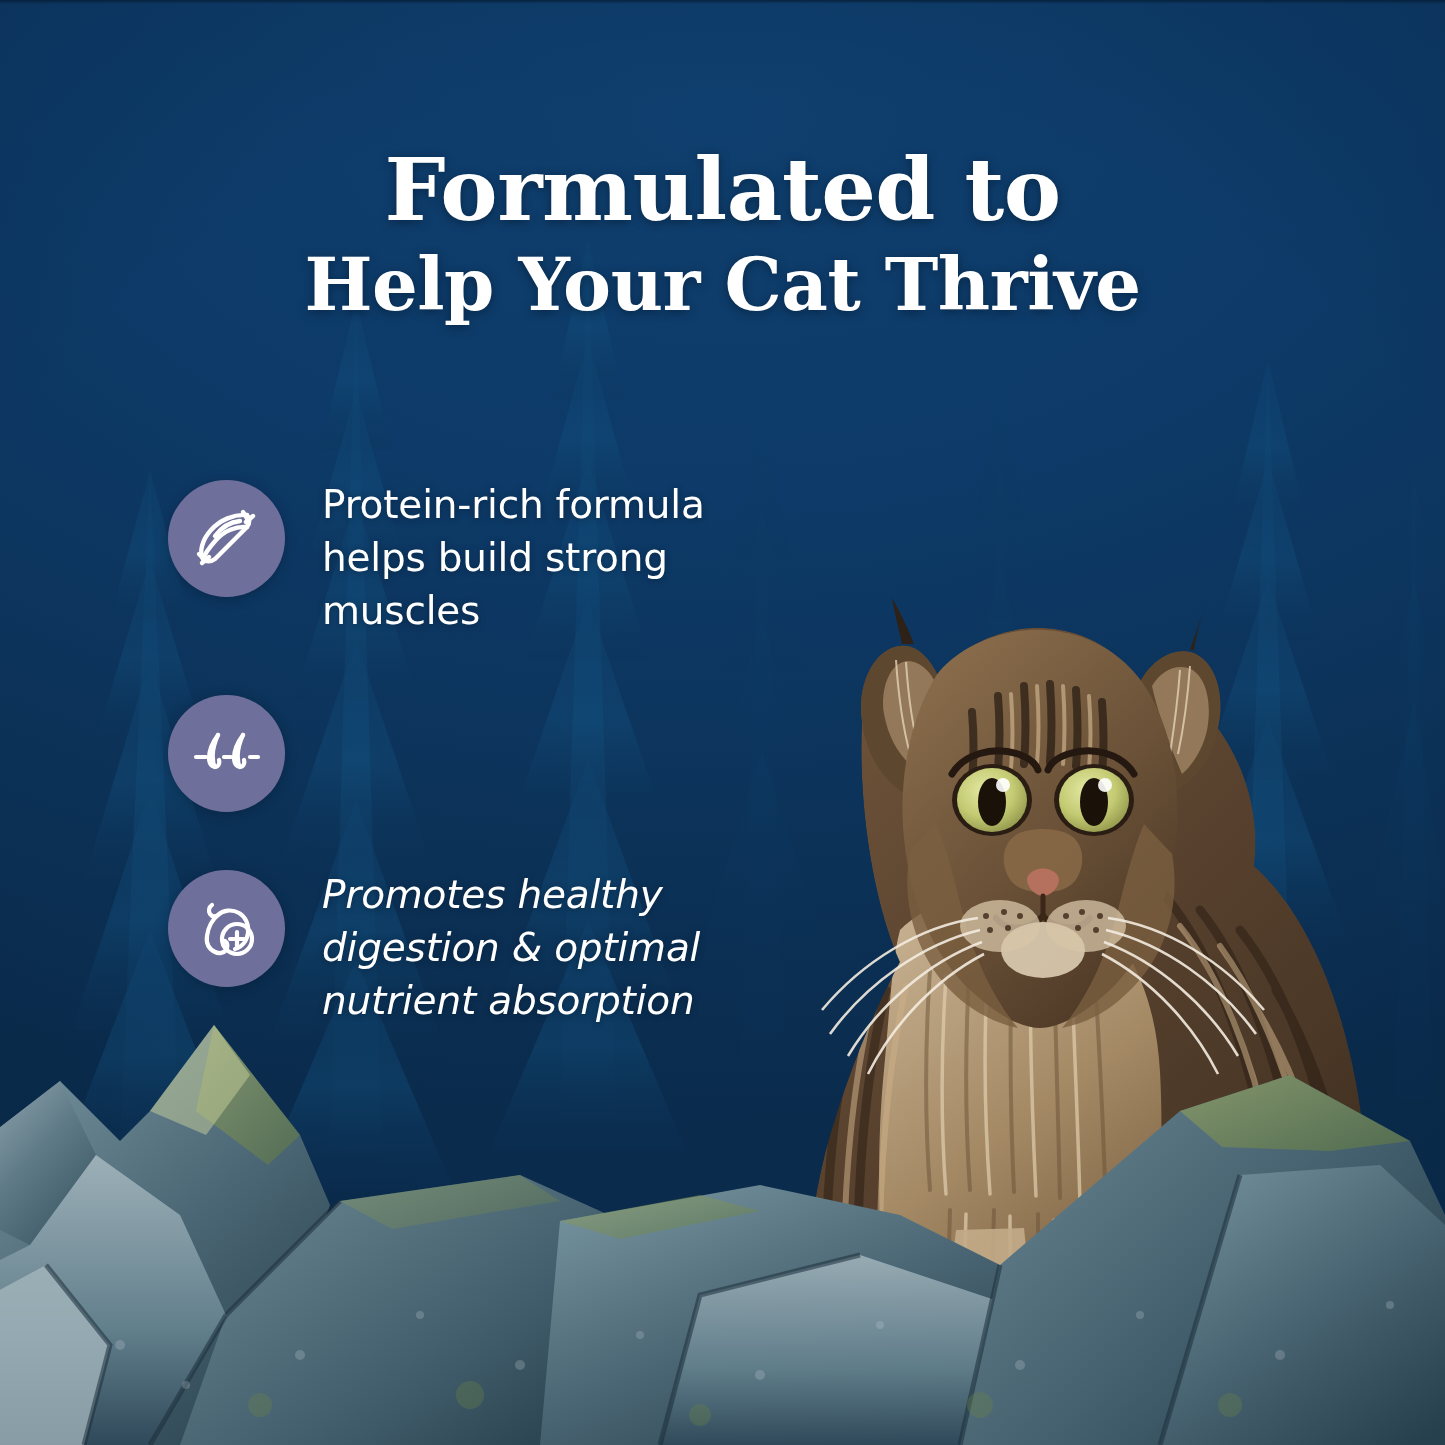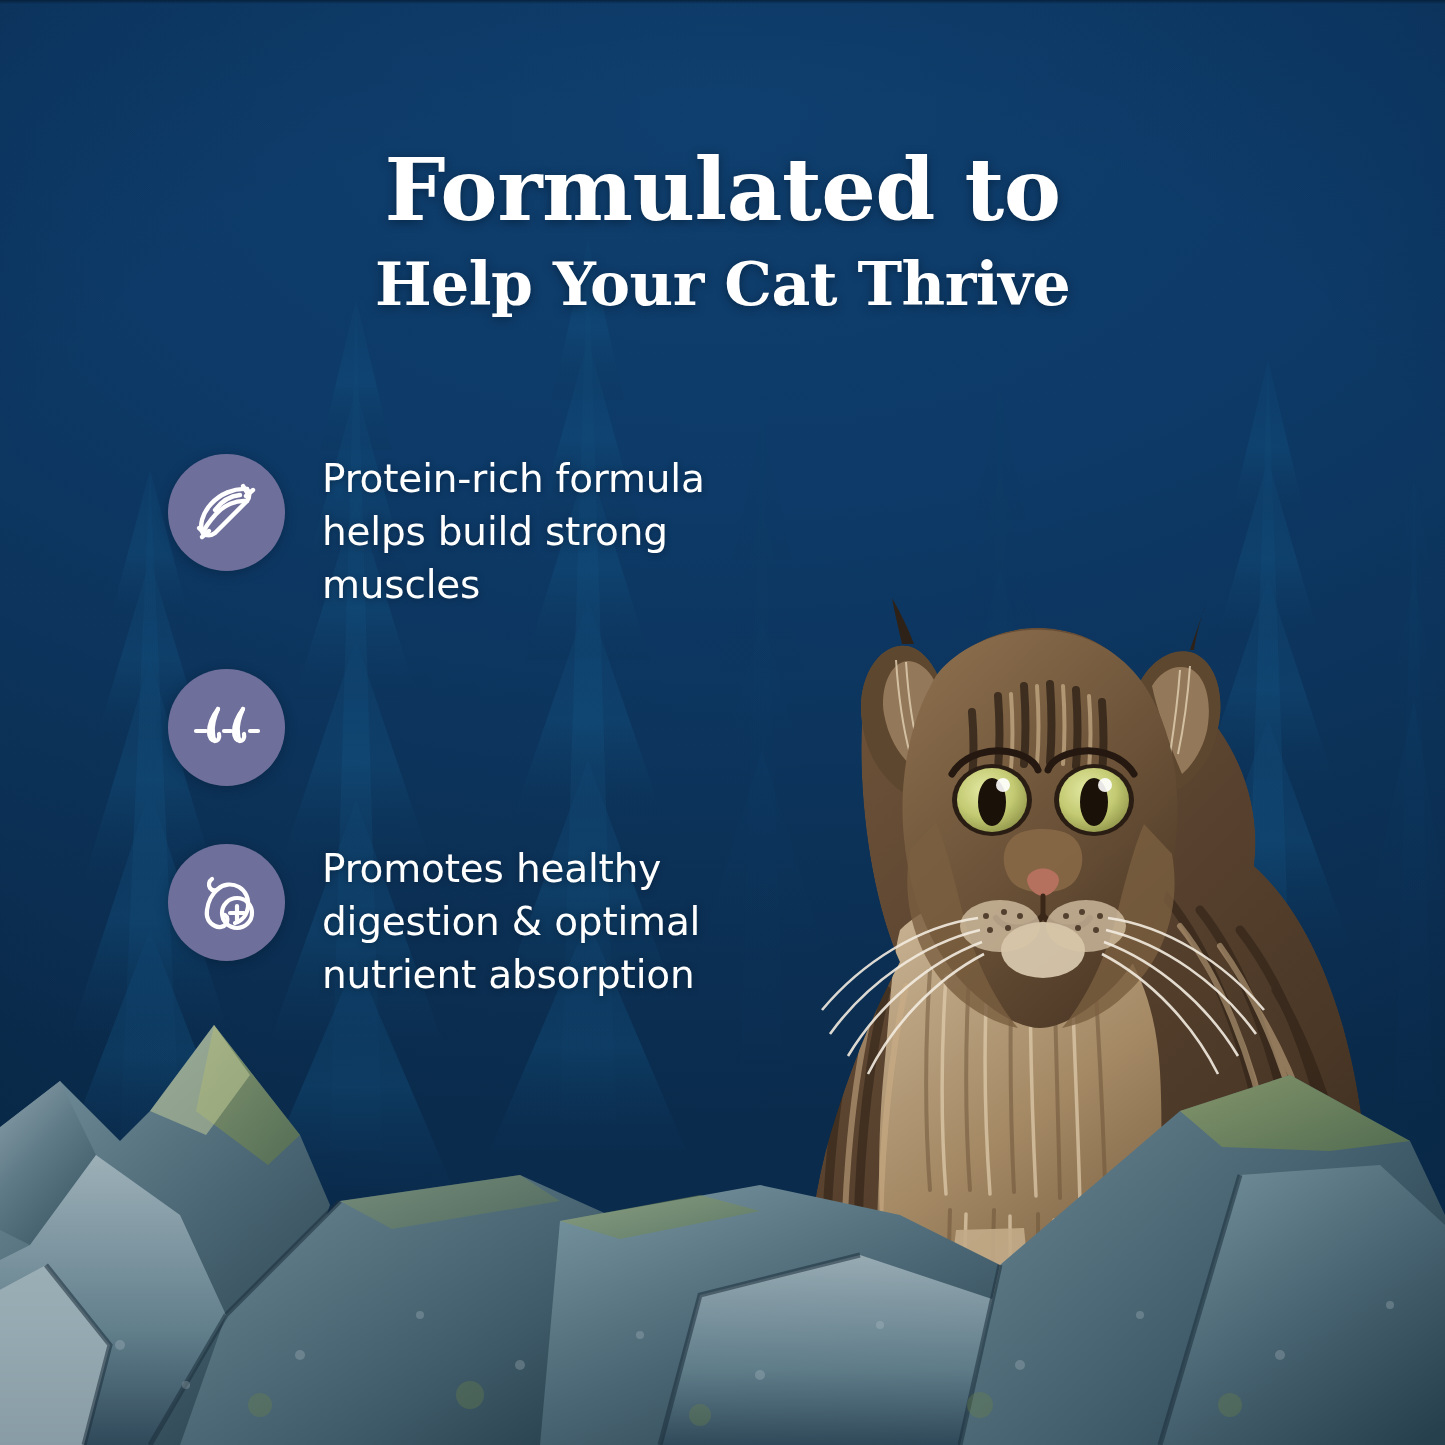--- a/index.html
+++ b/index.html
@@ -46,34 +46,34 @@
     text-align:center;
     color:#ffffff;
     font-family:"DejaVu Serif","Liberation Serif",serif;
     font-weight:700;
     font-size:86px;
     line-height:95px;
     letter-spacing:-0.5px;
     text-shadow:0 2px 10px rgba(4,22,40,.55);
   }
   .headline .l1{display:block;}
-  .headline .l2{display:block;font-size:60px;}
+  .headline .l2{display:block;font-size:72px;}
 
   
   .benefits{
     position:absolute;
-    left:168px;top:450px;
+    left:168px;top:476px;
     width:560px;
   }
   .benefit{
     display:flex;
     align-items:flex-start;
     margin-bottom:54px;
   }
-  .benefit:last-child{margin-bottom:0;}
+  .benefit:last-child{margin-bottom:0;font-style:italic;}
   .b-icon{
     flex:0 0 auto;
     width:117px;height:117px;
     border-radius:50%;
     background:#6f6f9b;
     display:flex;align-items:center;justify-content:center;
     box-shadow:0 2px 12px rgba(3,20,38,.35);
     margin-top:4px;
   }
   .b-icon svg{display:block;}

